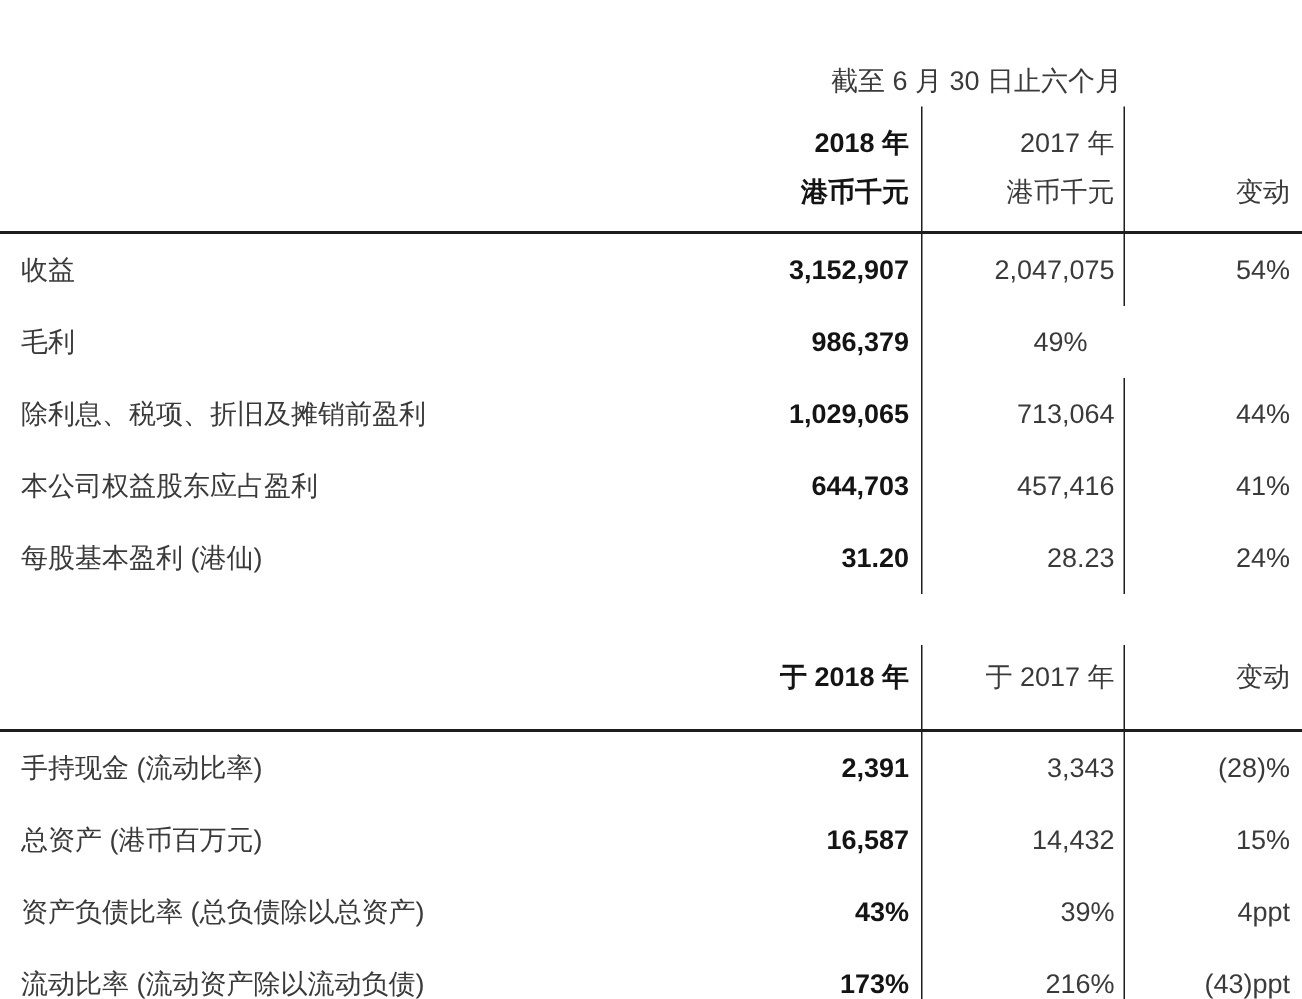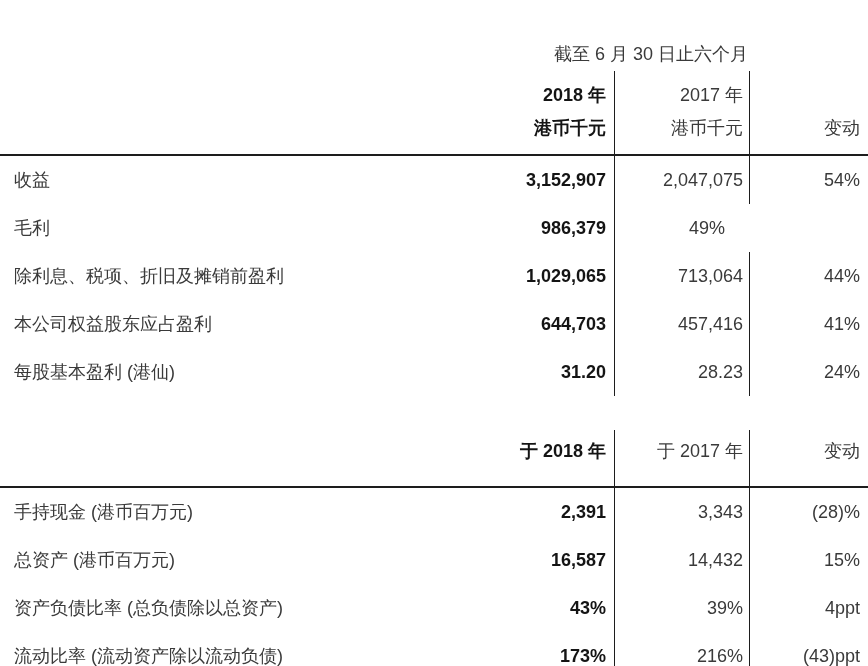--- a/index.html
+++ b/index.html
@@ -120,21 +120,21 @@
       <span>于 2017 年</span>
     </div>
     <div class="cell c-change">
       <span>变动</span>
     </div>
   </div>
 
   <div class="hrule"></div>
 
   <div class="row data-row vlines">
-    <div class="cell c-label">手持现金 (港币百万元)</div>
+    <div class="cell c-label">手持现金 (流动比率)</div>
     <div class="cell c-2018 bold">2,391</div>
     <div class="cell c-2017">3,343</div>
     <div class="cell c-change">(28)%</div>
   </div>
 
   <div class="row data-row vlines">
     <div class="cell c-label">总资产 (港币百万元)</div>
     <div class="cell c-2018 bold">16,587</div>
     <div class="cell c-2017">14,432</div>
     <div class="cell c-change">15%</div>

